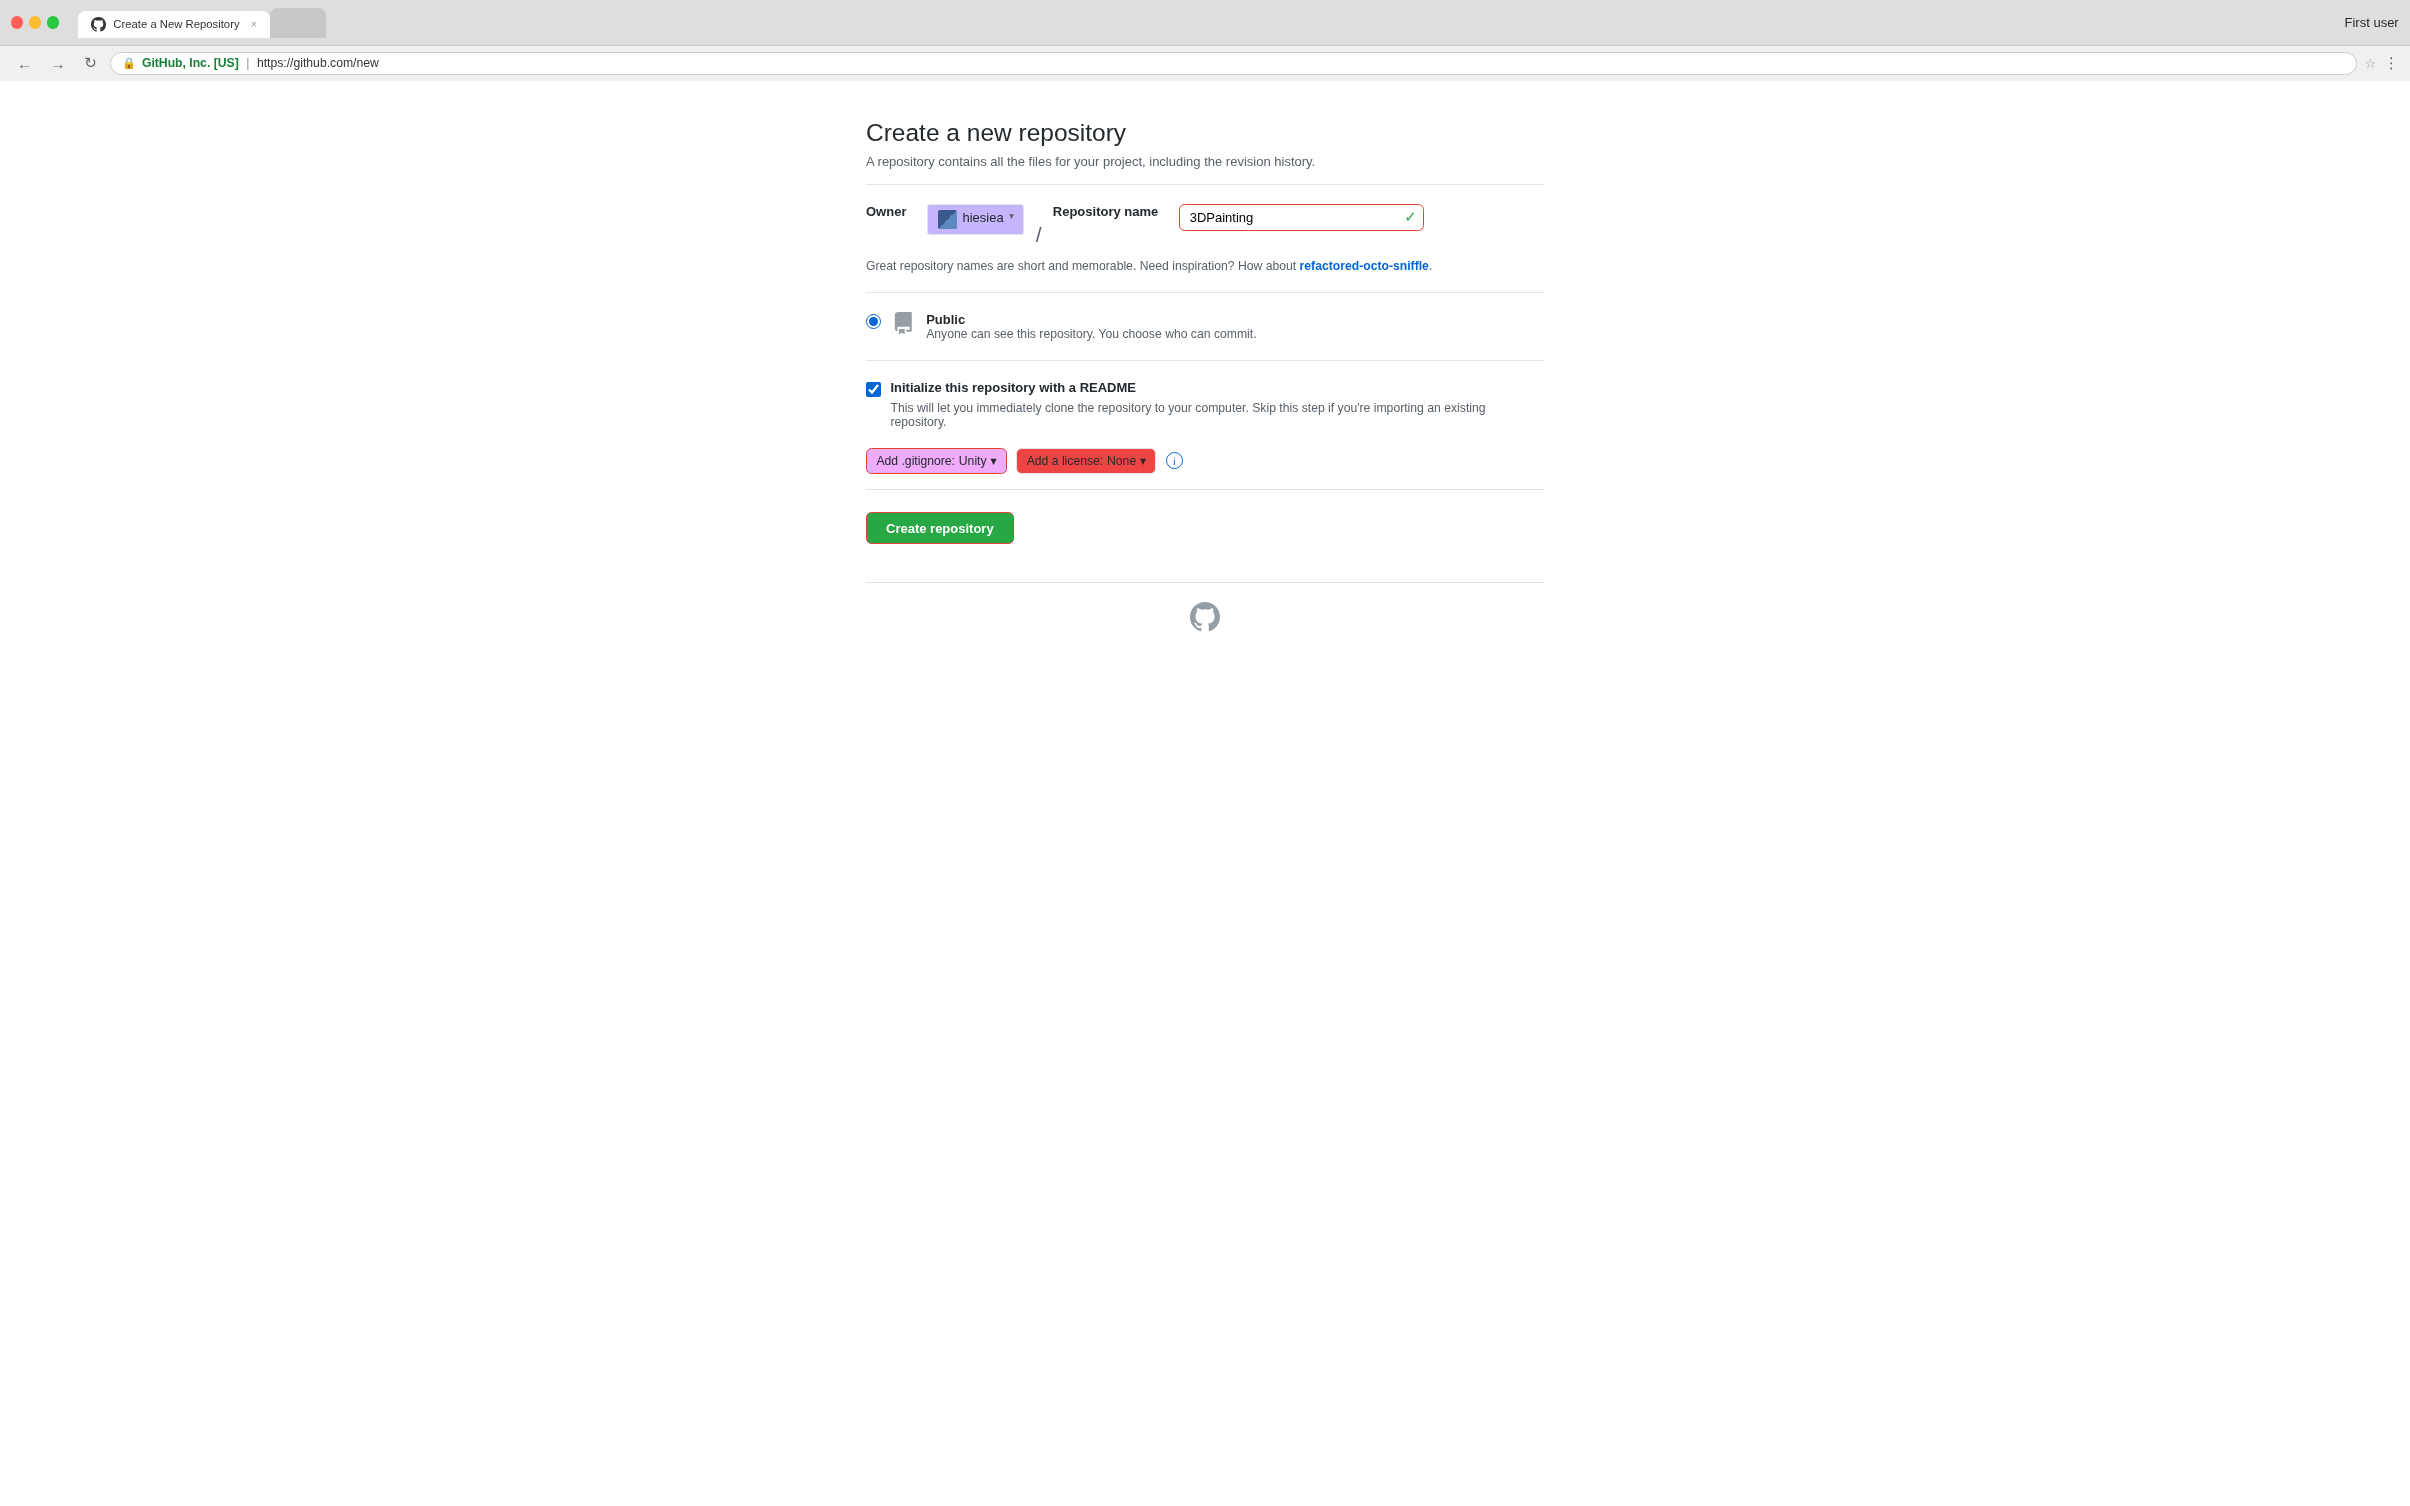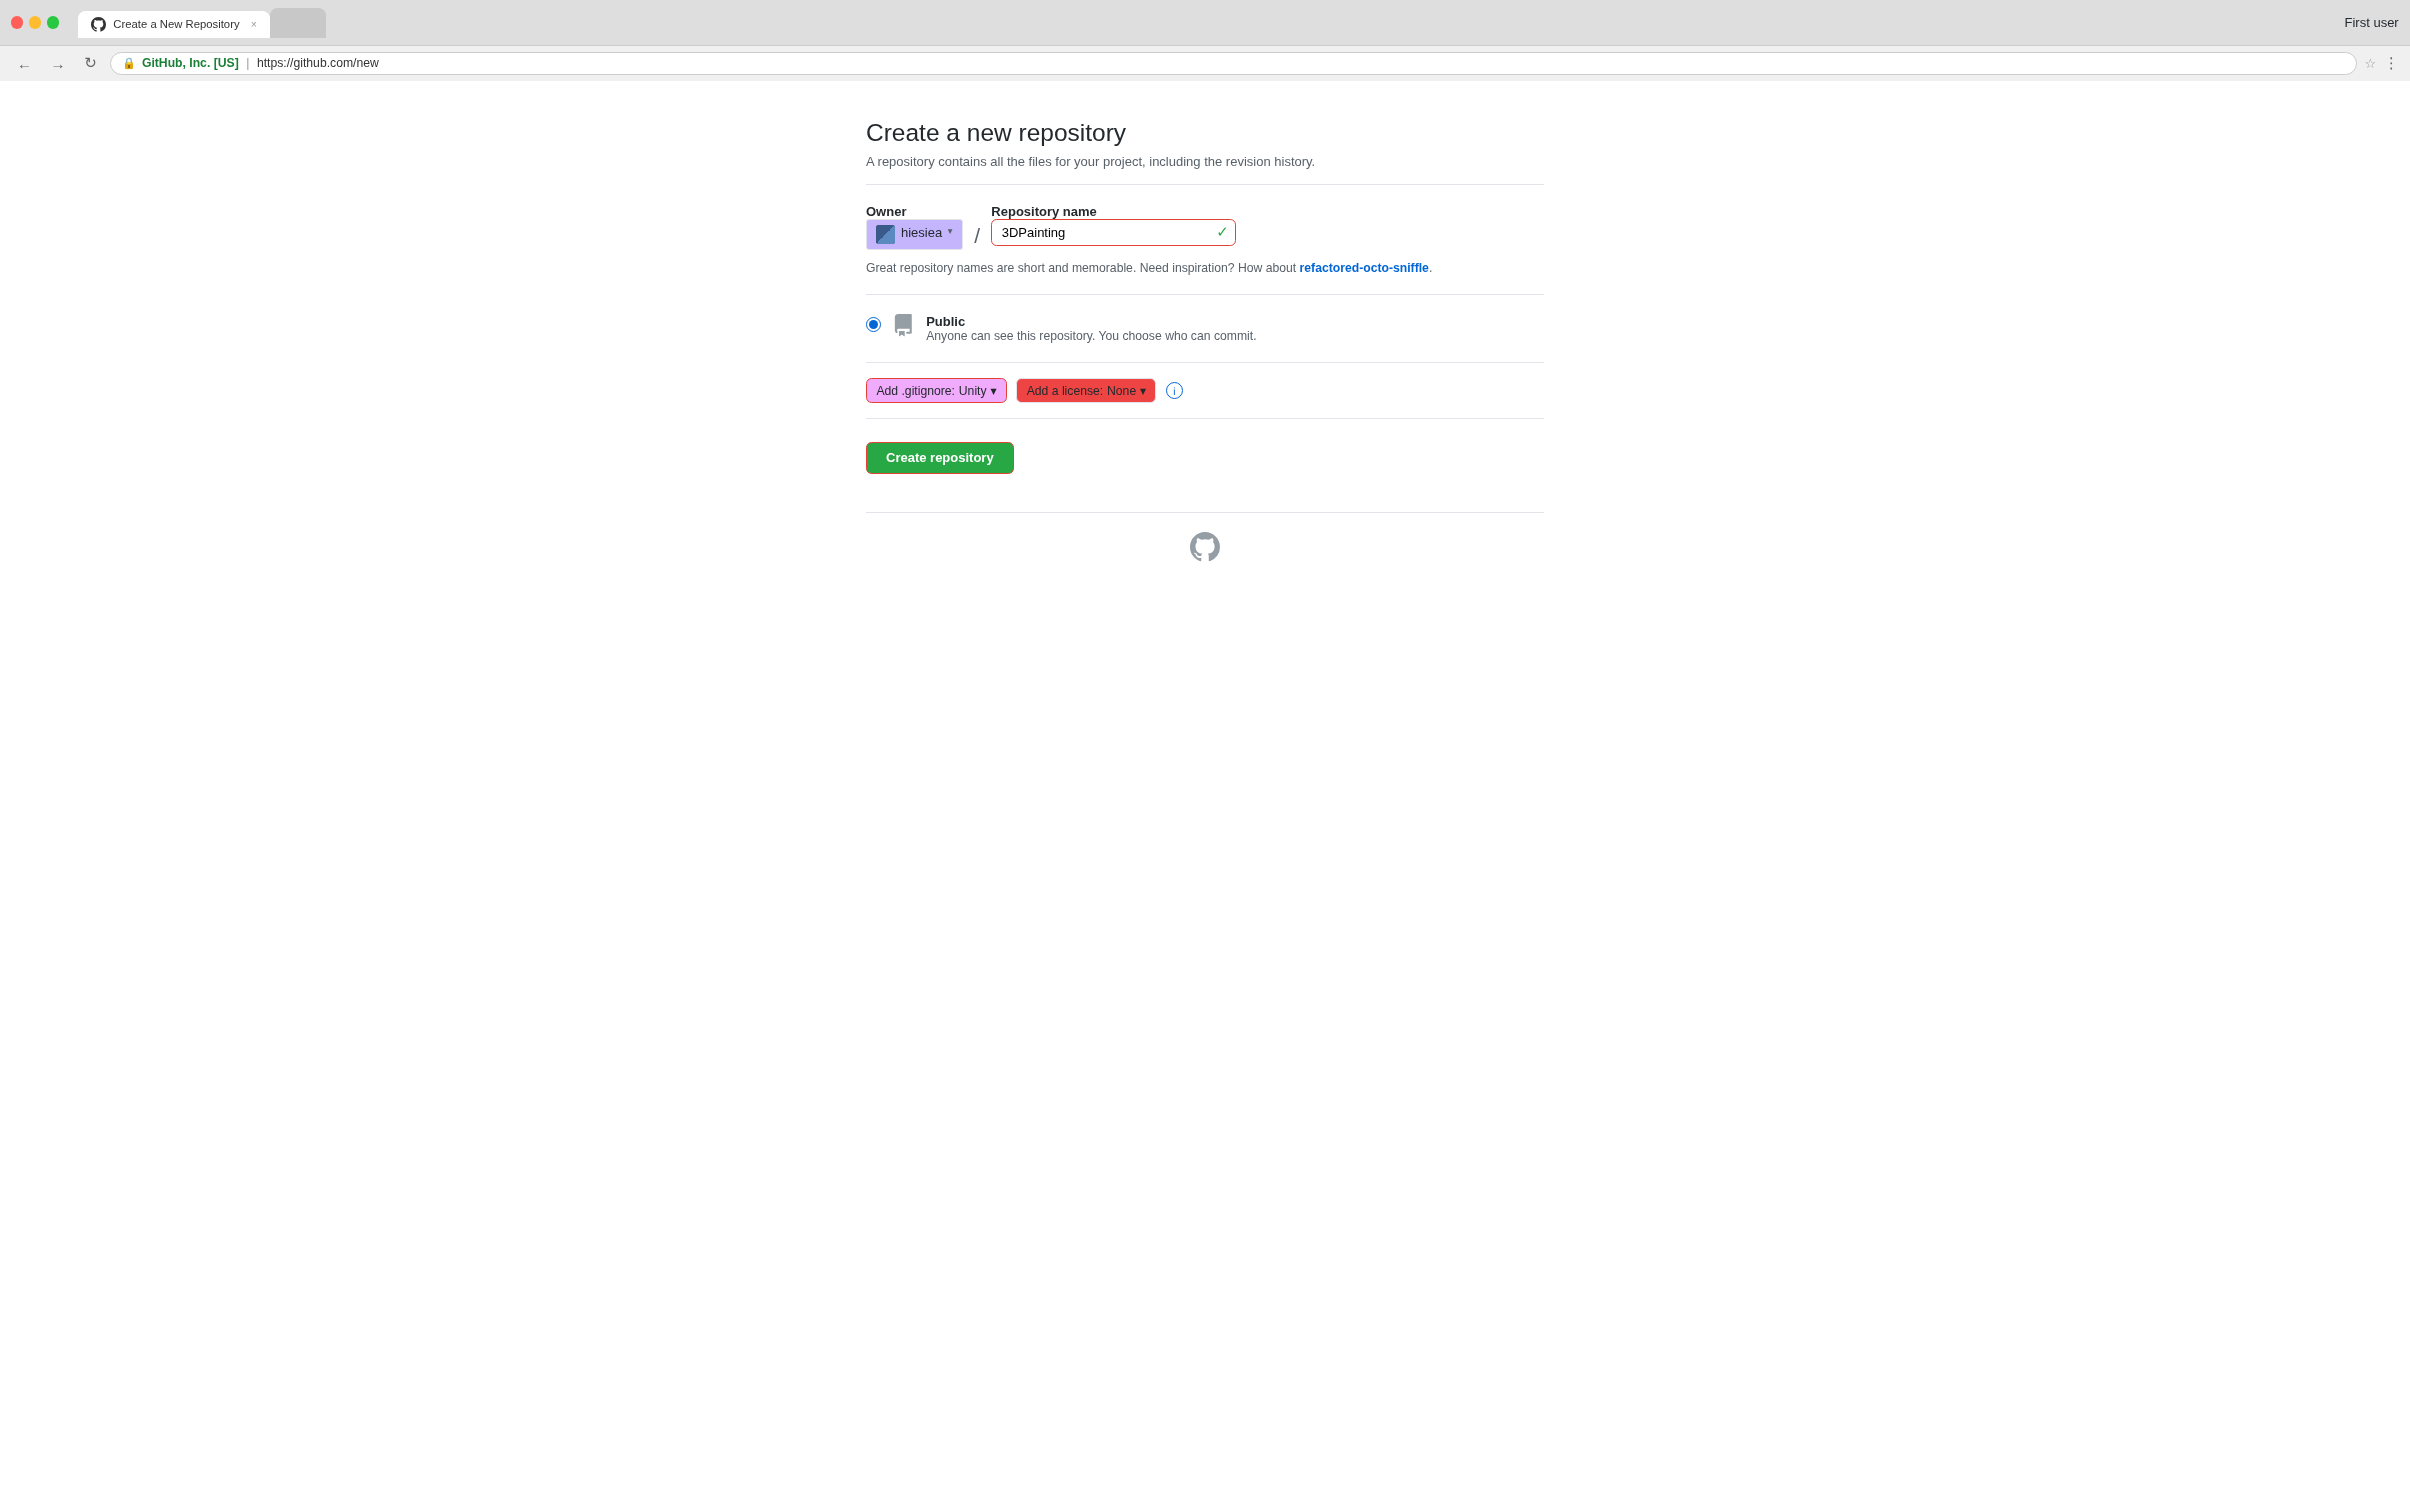--- a/index.html
+++ b/index.html
@@ -33,21 +33,21 @@
     
     .page-content { background: #fff; min-height: calc(100vh - 75px); padding: 38px 0; }
     .main-container { max-width: 716px; margin: 0 auto; padding: 0 19px; }
 
     .page-heading { font-size: 24.5px; font-weight: 400; color: #24292e; margin-bottom: 7.5px; }
     .page-subtitle { font-size: 13px; color: #586069; margin-bottom: 15px; }
     .divider { border: none; border-top: 0.9px solid #e1e4e8; margin: 15px 0; }
 
     .form-section { margin-top: 19px; }
     .form-row { display: flex; align-items: flex-start; gap: 7.5px; margin-bottom: 11.3px; }
-    .form-group { display: flex; flex-direction: column; gap: 0; }
+    .form-group { display: flex; flex-direction: row; gap: 21px; }
     .form-label { font-size: 13px; font-weight: 600; color: #24292e; }
     .form-label-optional { font-weight: 400; color: #586069; font-size: 11.3px; margin-left: 3.8px; }
 
     .owner-select { display: flex; gap: 5.6px; border: 0.9px solid #e1e4e8; border-radius: 3px; padding: 4.7px 9.4px; background: #c4b5fd; cursor: pointer; font-size: 13px; }
     .owner-avatar { width: 19px; height: 19px; border-radius: 2.8px; background: #3a4a5c; display: inline-flex; align-items: center; justify-content: center; overflow: hidden; }
     .owner-name { font-size: 13px; color: #24292e; }
     .dropdown-arrow { font-size: 9.4px; color: #586069; }
     .slash-divider { font-size: 21px; color: #586069; padding: 0 3.8px; align-self: center; margin-top: 19px; }
 
     .repo-name-input-wrapper { position: relative; }
@@ -180,20 +180,27 @@
           <div class="visibility-info">
             <span class="visibility-label">Public</span>
             <span class="visibility-desc">Anyone can see this repository. You choose who can commit.</span>
           </div>
         </div>
 
       </div>
 
       <hr class="divider">
 
+      <div class="initialize-section">
+        <div class="checkbox-row">
+          <input type="checkbox" class="checkbox-input" checked="" style="">
+          <span class="initialize-label">Initialize this repository with a README</span>
+        </div>
+        <p class="initialize-desc">This will let you immediately clone the repository to your computer. Skip this step if you're importing an existing repository.</p>
+      </div>
 
       <div class="dropdowns-row">
         <button class="dropdown-btn">
             <span>Add .gitignore: </span>
             <span>Unity</span>
             <span> ▾</span>
           </button>
         <button class="dropdown-btn-normal">
             <span>Add a license: </span>
             <span>None</span>

